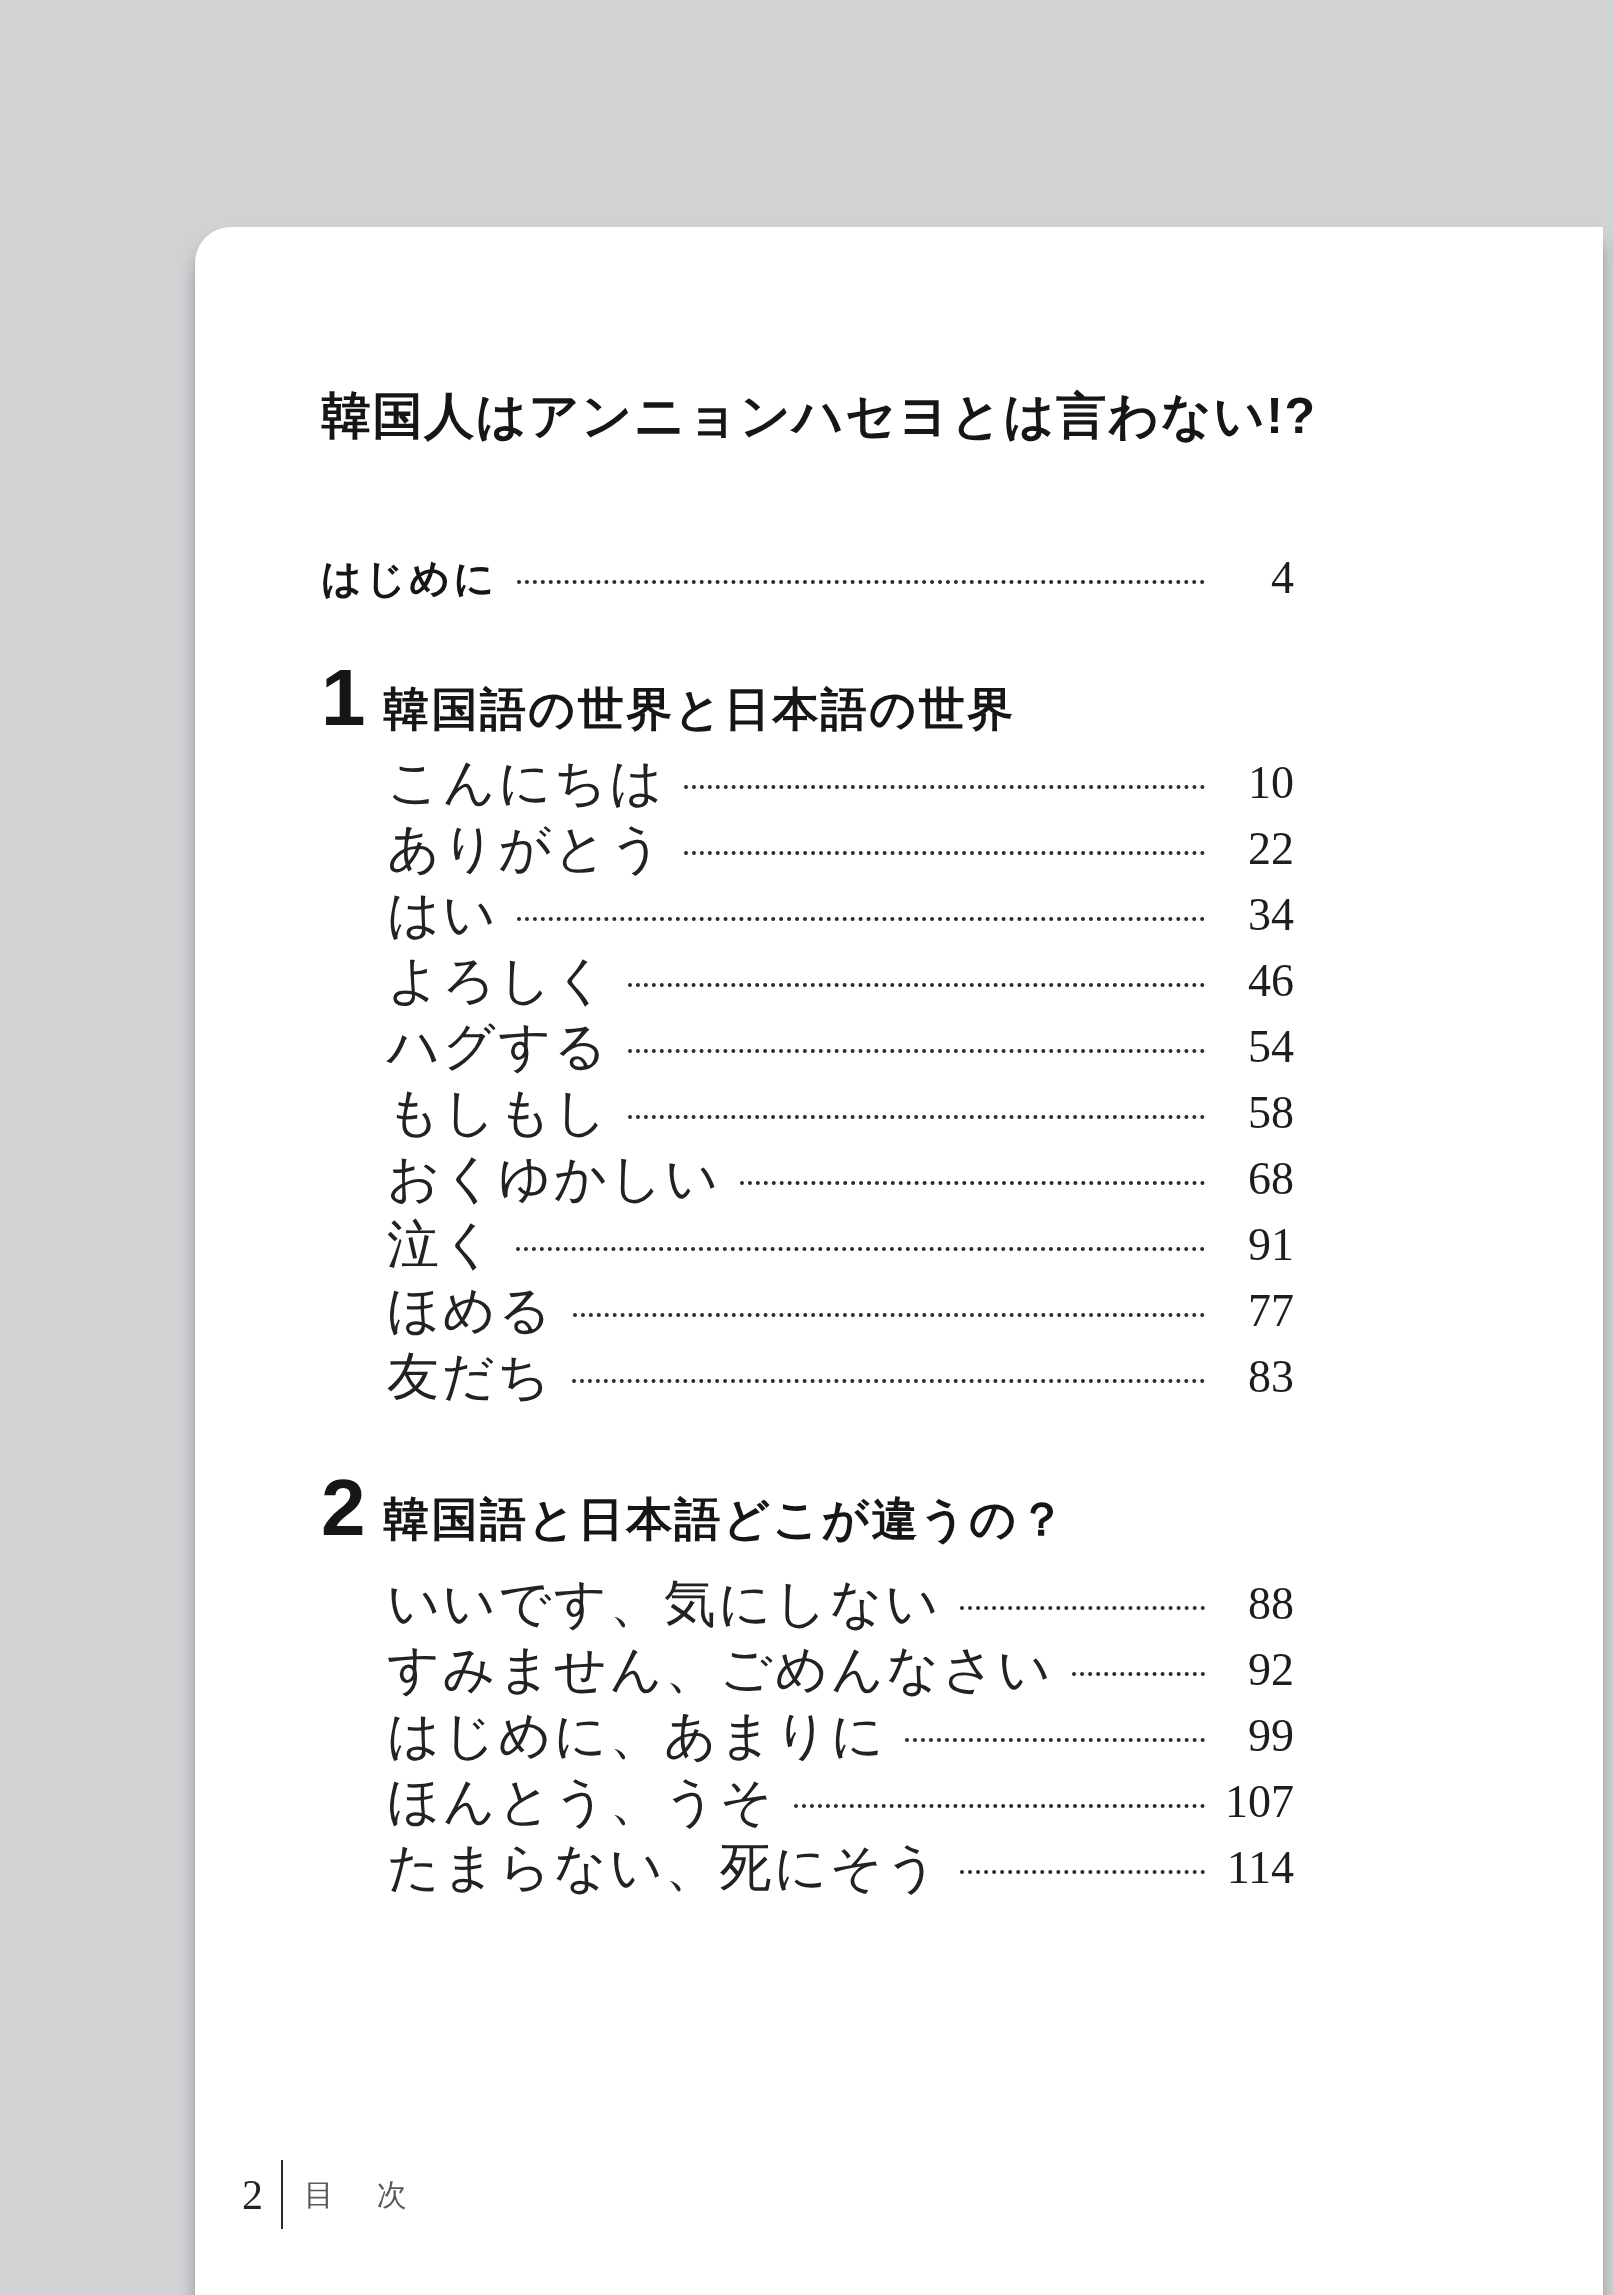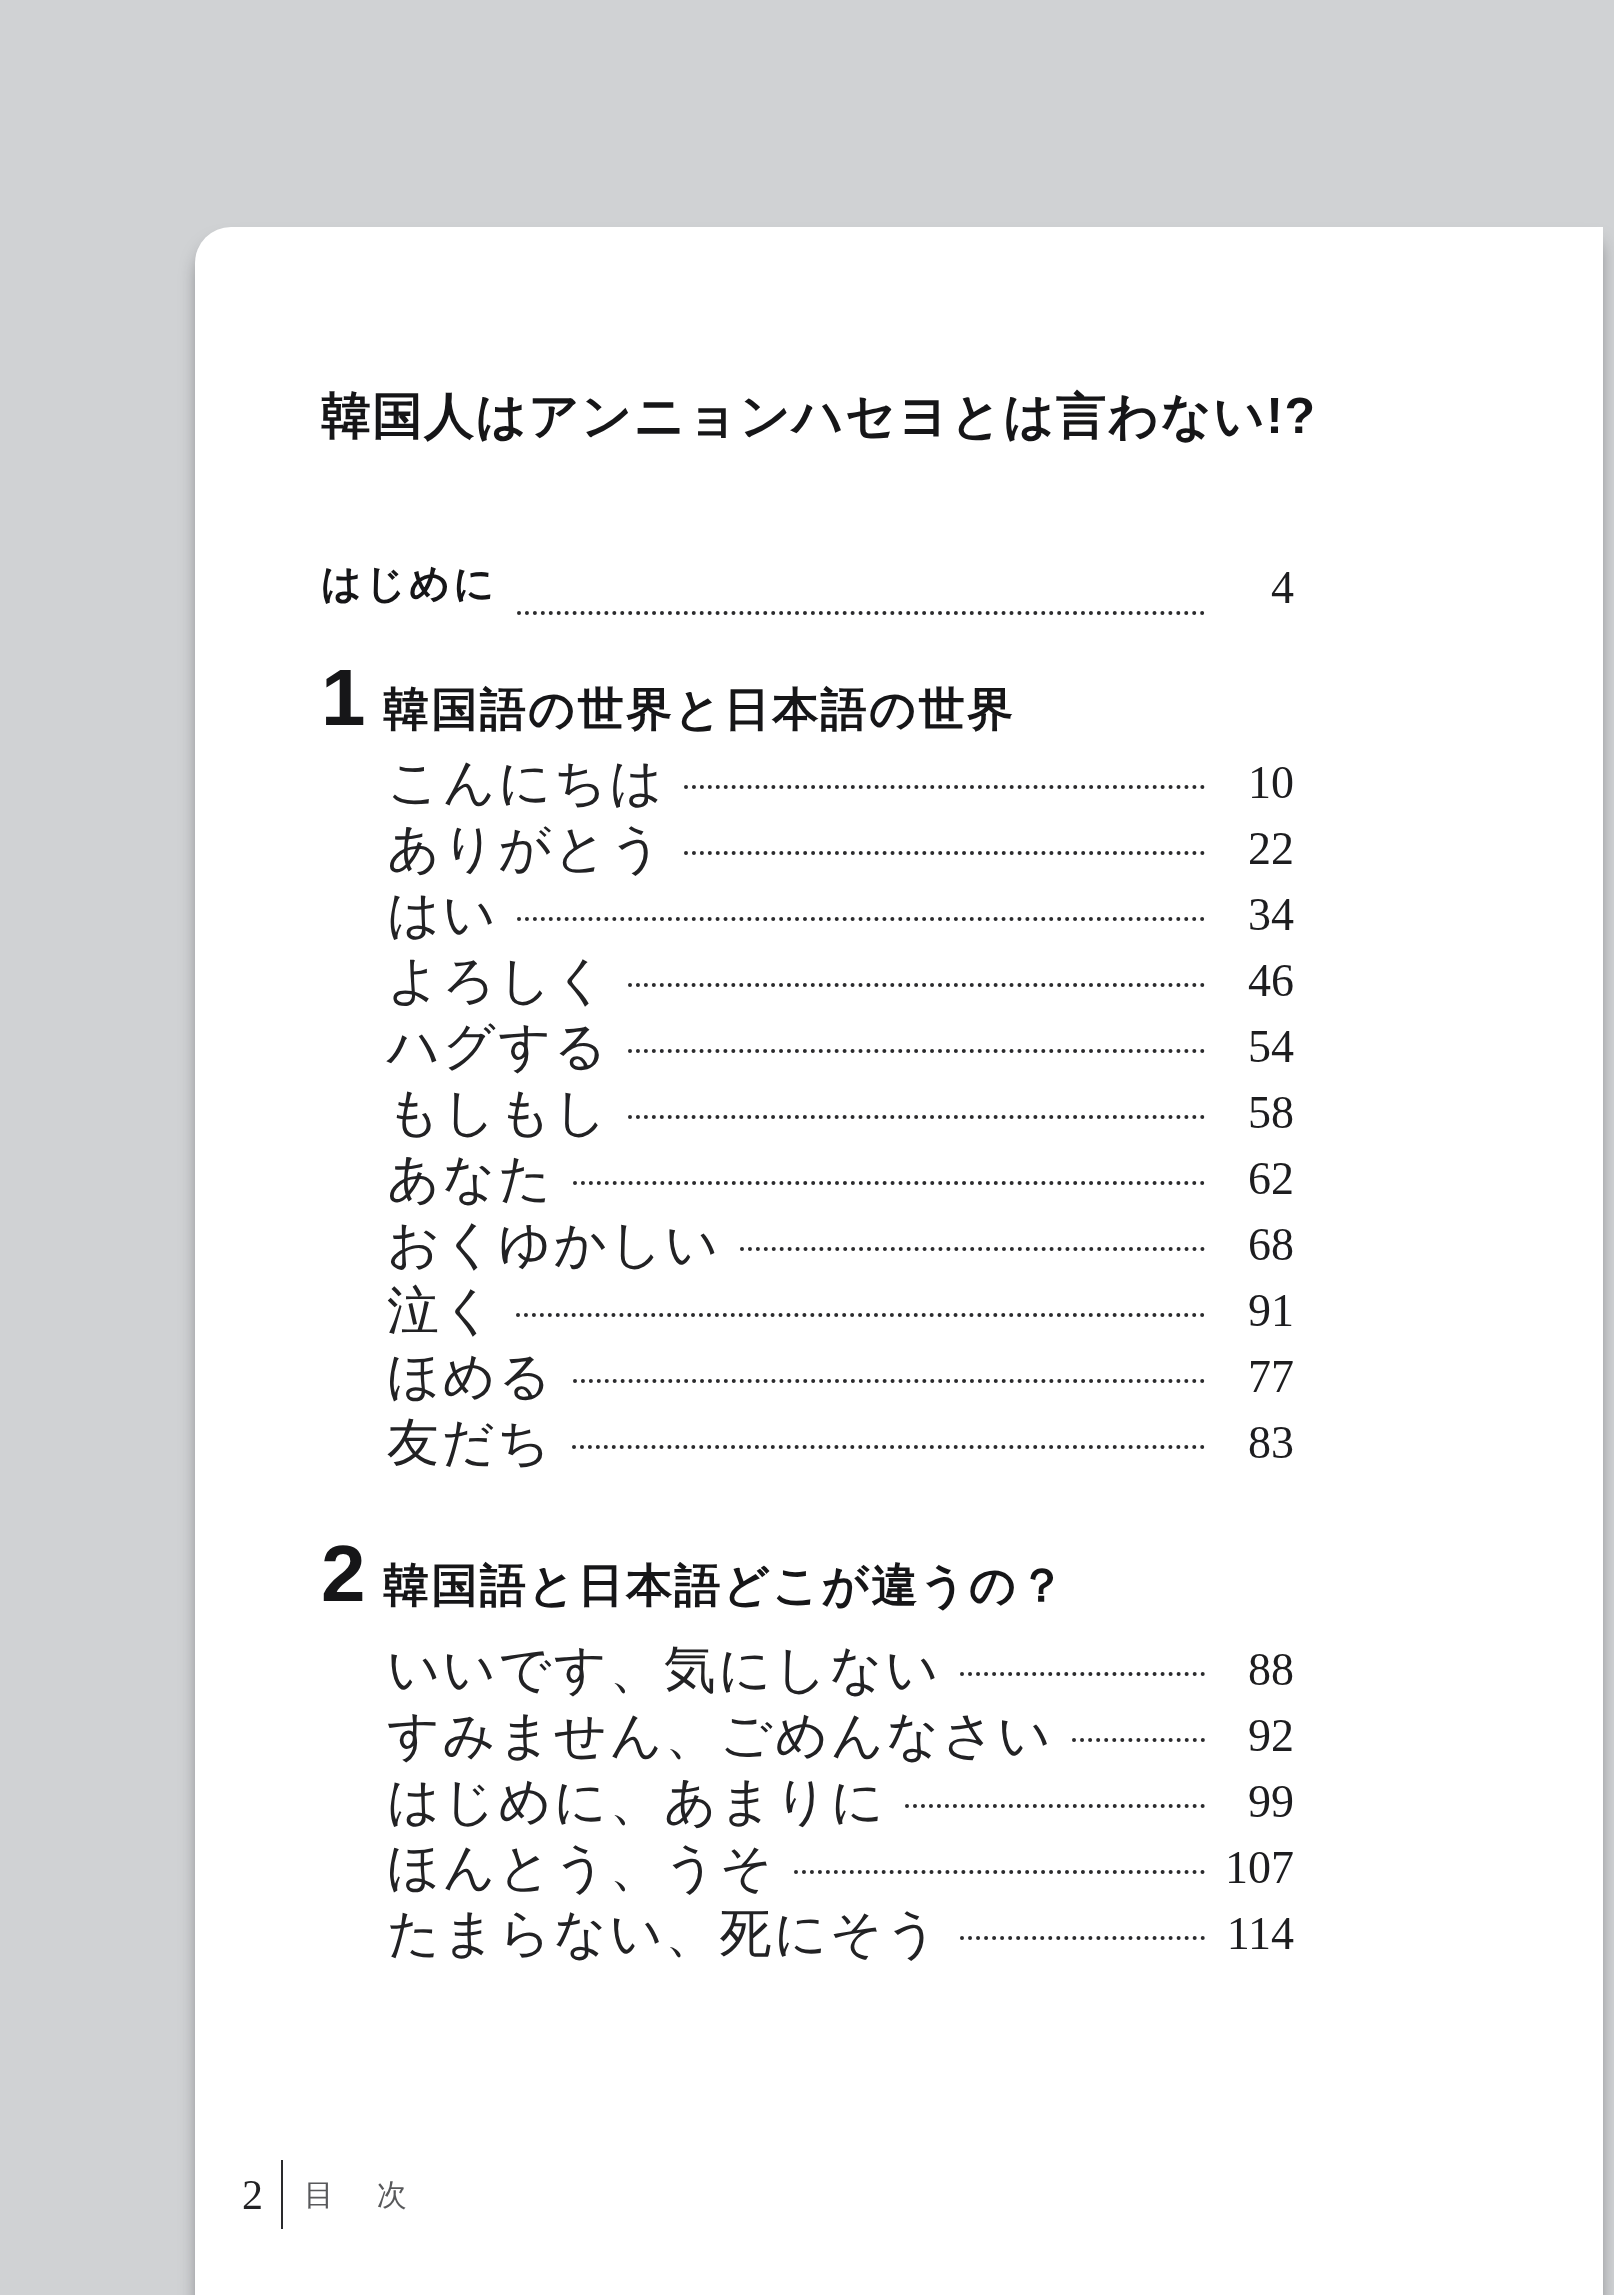--- a/index.html
+++ b/index.html
@@ -40,21 +40,20 @@
     white-space: nowrap;
   }
   .toc-row {
     display: flex;
     align-items: center;
     height: 66px;
     white-space: nowrap;
   }
   .front-row {
     margin-top: 104px;
-    align-items: flex-end;
   }
   .front-row .label {
     font-family: "Liberation Sans", "DejaVu Sans", sans-serif;
     font-weight: 900;
     font-size: 40px;
     letter-spacing: 3.2px;
     color: #161618;
   }
   .leader {
     flex: 1 1 auto;
@@ -175,25 +174,20 @@
         <span class="entry-label">ハグする</span>
         <span class="leader"></span>
         <span class="pagenum">54</span>
       </div>
       <div class="toc-row">
         <span class="entry-label">もしもし</span>
         <span class="leader"></span>
         <span class="pagenum">58</span>
       </div>
       <div class="toc-row">
-        <span class="entry-label">あなた</span>
-        <span class="leader"></span>
-        <span class="pagenum">62</span>
-      </div>
-      <div class="toc-row">
         <span class="entry-label">おくゆかしい</span>
         <span class="leader"></span>
         <span class="pagenum">68</span>
       </div>
       <div class="toc-row">
         <span class="entry-label">泣く</span>
         <span class="leader"></span>
         <span class="pagenum">91</span>
       </div>
       <div class="toc-row">

